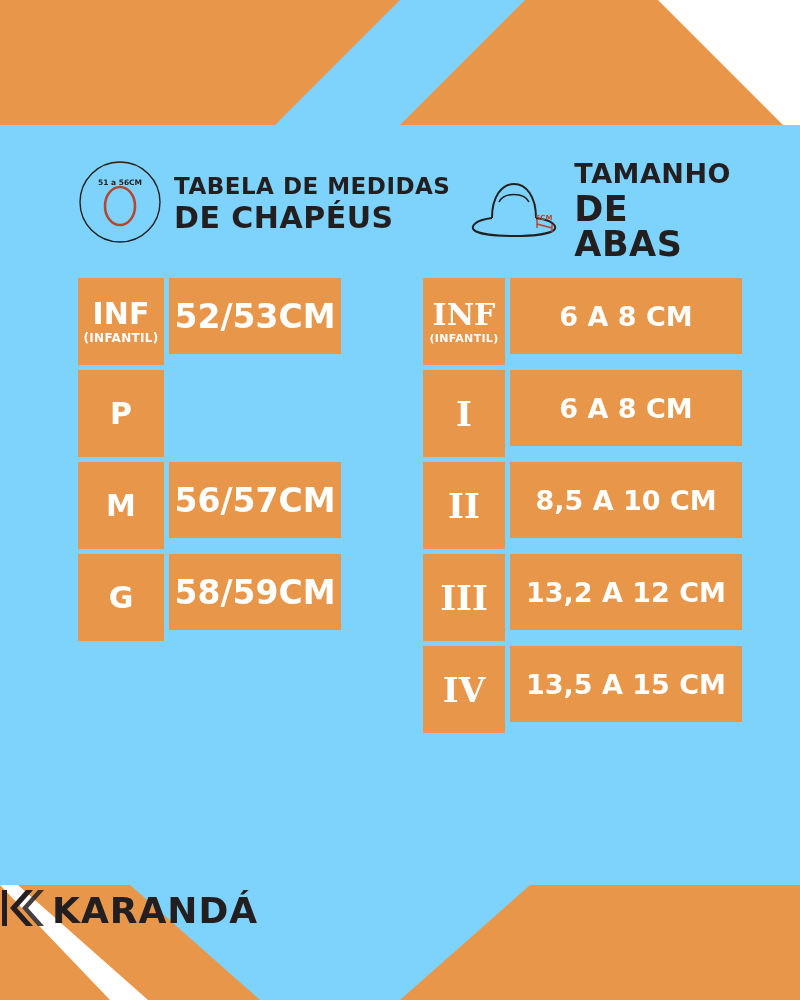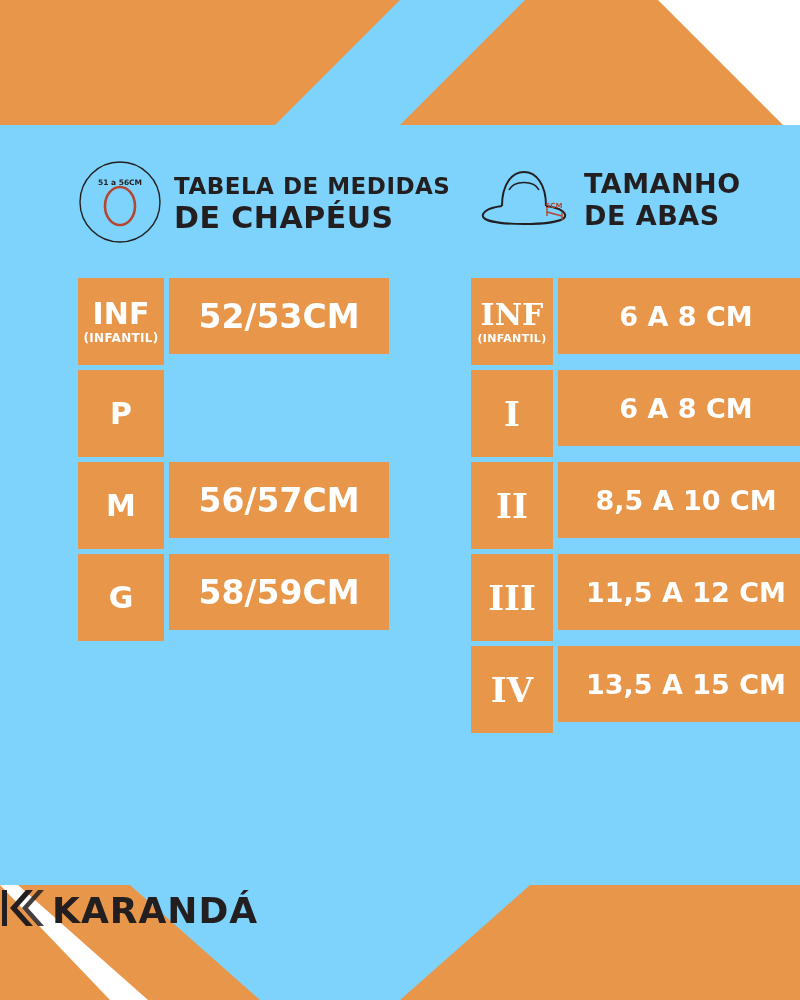--- a/index.html
+++ b/index.html
@@ -97,21 +97,21 @@
   .header-text .l1 {
     font-size: 23px;
     display: block;
     margin-bottom: 5px;
   }
   .header-text .l2 {
     font-size: 30px;
     display: block;
   }
   .header-text.narrow .l1 { font-size: 27px; }
-  .header-text.narrow .l2 { font-size: 27px; }
+  .header-text.narrow .l2 { font-size: 35px; }
 
   
   .tables {
     position: absolute;
     top: 278px;
     left: 78px;
     display: flex;
     gap: 82px;
   }
   .table {
@@ -139,39 +139,38 @@
     height: 87px;
     font-size: 30px;
     flex-direction: column;
   }
   .cell.size .sub {
     font-size: 12px;
     margin-top: 3px;
     letter-spacing: 0.3px;
   }
   .cell.value {
-    width: 220px;
+    width: 172px;
     height: 76px;
     font-size: 33px;
   }
   .table.brims .cell.size {
     width: 82px;
     font-family: "DejaVu Serif", serif;
   }
   .table.brims .cell.size.roman {
     font-size: 34px;
   }
   .table.brims .cell.size .sub {
     font-family: "DejaVu Sans", sans-serif;
     font-size: 11px;
   }
   .table.brims .cell.value {
     width: 232px;
     font-size: 27px;
-    padding-left: 12px;
   }
 
   
   .note {
     position: absolute;
     top: 728px;
     left: 78px;
     right: 60px;
     display: flex;
     align-items: center;
@@ -302,21 +301,21 @@
         <div class="trow">
           <div class="cell size roman">
             <span>II</span>
           </div>
           <div class="cell value">8,5 A 10 CM</div>
         </div>
         <div class="trow">
           <div class="cell size roman">
             <span>III</span>
           </div>
-          <div class="cell value">11,5 A 12 CM</div>
+          <div class="cell value">13,2 A 12 CM</div>
         </div>
         <div class="trow">
           <div class="cell size roman">
             <span>IV</span>
           </div>
           <div class="cell value">13,5 A 15 CM</div>
         </div>
       </div>
     </div>
 

